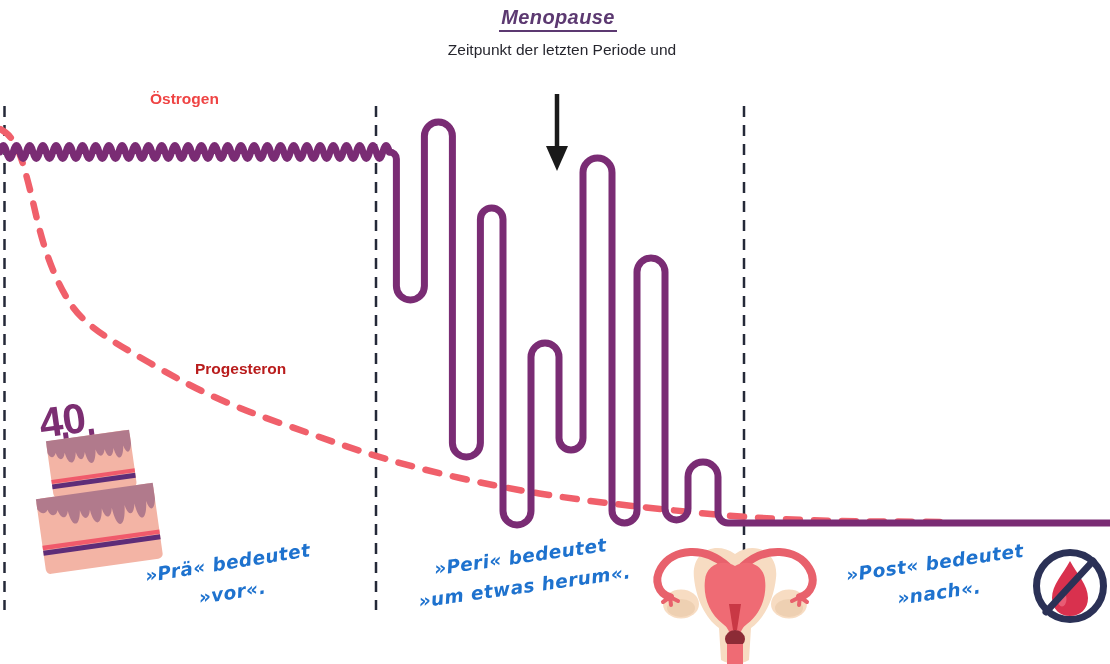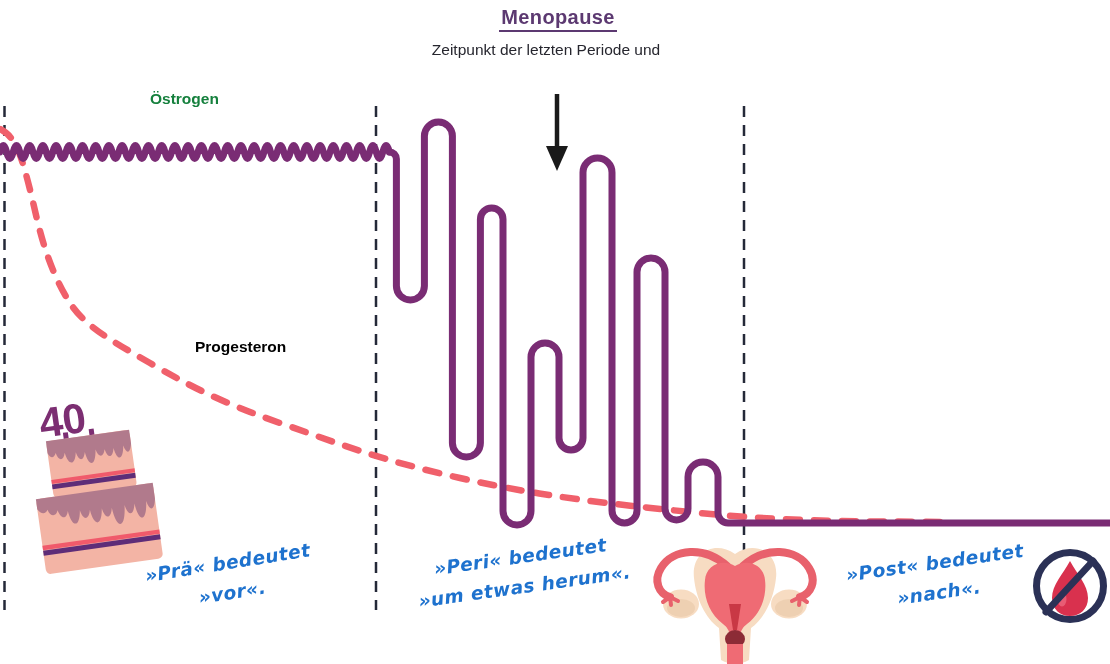--- a/index.html
+++ b/index.html
@@ -1,29 +1,29 @@
 <!DOCTYPE html>
 <html><head>
 <meta charset="utf-8">
 <style>
   html,body{margin:0;padding:0;background:#ffffff;}
   body{width:1110px;height:664px;position:relative;overflow:hidden;
        font-family:"Liberation Sans",sans-serif;}
   .stage{position:absolute;left:0;top:0;width:1110px;height:664px;}
   svg.layer{position:absolute;left:0;top:0;}
 
-  .title-block{position:absolute;left:388px;top:6px;width:340px;text-align:center;}
+  .title-block{position:absolute;left:388px;top:6px;width:340px;text-align:center;font-style:italic;}
   .title{display:inline-block;font-size:20px;font-weight:bold;color:#5C3971;
          letter-spacing:.4px;border-bottom:2.5px solid #5C3971;padding:0 2px 1px 2px;}
-  .subtitle{position:absolute;left:336px;top:38px;width:420px;text-align:center;
+  .subtitle{position:absolute;left:352px;top:38px;width:420px;text-align:center;
             font-size:15.5px;color:#26262E;line-height:1.5;font-weight:500;}
 
   .hormone-label{position:absolute;font-size:15.5px;font-weight:bold;}
-  .estrogen-label{left:150px;top:90px;color:#15803d;}
-  .progesterone-label{left:195px;top:338px;color:#000000;}
+  .estrogen-label{left:150px;top:90px;color:#ef4444;}
+  .progesterone-label{left:195px;top:360px;color:#b91c1c;}
 
   .annotation{position:absolute;text-align:center;color:#1E72CE;
               font-family:"DejaVu Sans",sans-serif;font-weight:bold;font-style:italic;
               font-size:18.5px;letter-spacing:.5px;line-height:1.6;}
   .annotation-prae{left:130px;top:548px;width:200px;transform:rotate(-9deg);}
   .annotation-peri{left:400px;top:542px;width:245px;transform:rotate(-8deg);}
   .annotation-post{left:832px;top:548px;width:210px;transform:rotate(-8deg);}
 </style>
 </head>
 <body>

